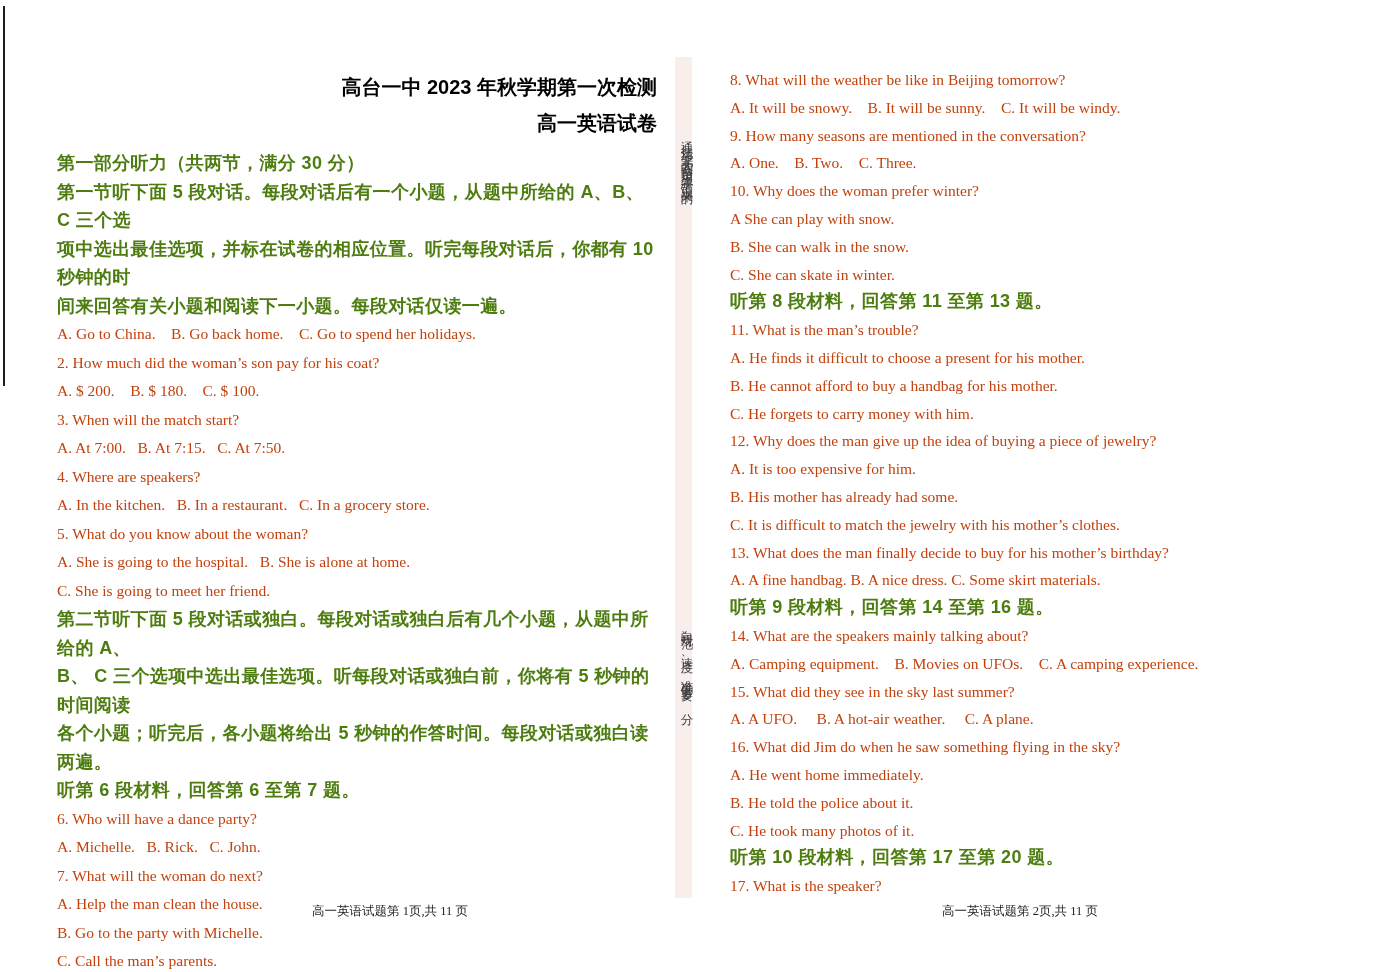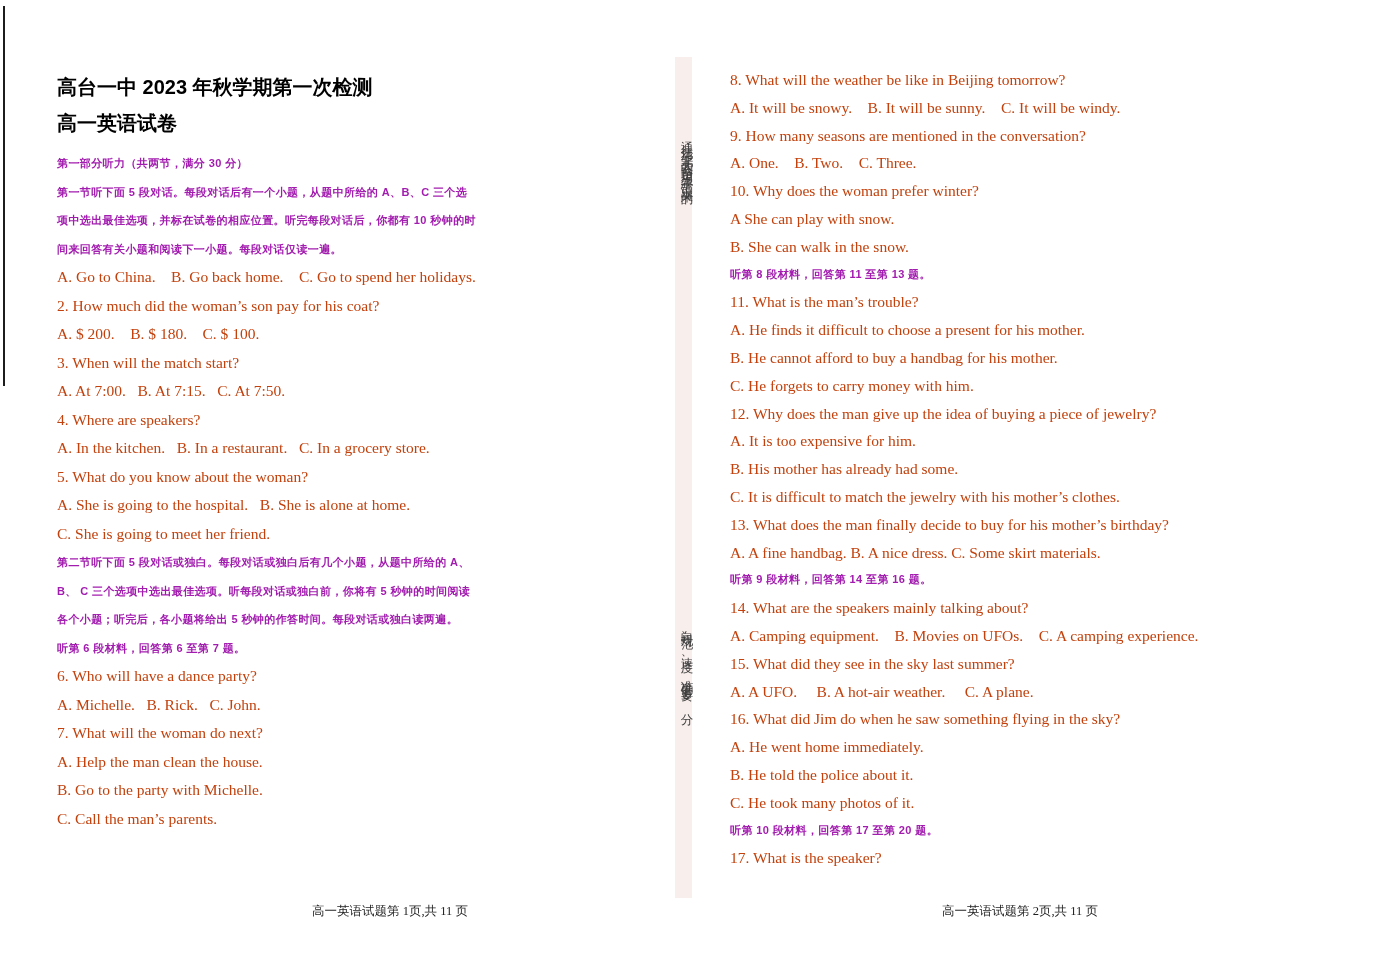--- a/index.html
+++ b/index.html
@@ -10,31 +10,31 @@
   .scan-line {
     position:absolute; left:3px; top:6px; width:2px; height:380px; background:#1c1c1c;
   }
   .left-col {
     position:absolute; left:57px; top:72px; width:600px;
   }
   .right-col {
     position:absolute; left:730px; top:66px; width:625px;
   }
   .title, .subtitle {
-    margin:0; text-align:left; font-weight:700; font-size:20px; line-height:30px;
+    margin:0; text-align:right; font-weight:700; font-size:20px; line-height:30px;
     font-family:"Liberation Sans", sans-serif; color:#000;
   }
   .subtitle { margin-top:6px; }
   .lines { margin-top:11px; }
   p.ln { margin:0; white-space:pre-wrap; }
   .left-col p.ln  { line-height:28.5px; }
   .right-col p.ln { line-height:27.8px; }
   p.cn {
     font-family:"Liberation Sans", sans-serif; font-weight:700;
-    font-size:11px; letter-spacing:0.4px; color:#a21caf;
+    font-size:18px; letter-spacing:0.4px; color:#4d7c0f;
   }
   p.en { font-size:15.5px; color:#c2410c; }
   .strip {
     position:absolute; left:675px; top:57px; width:17px; height:841px;
     background:#f8eeec;
   }
   .strip-text {
     position:absolute; writing-mode:vertical-rl; text-orientation:mixed;
     font-family:"Liberation Serif", serif; font-size:12.5px; color:#3d3d3d;
     letter-spacing:3.5px; white-space:nowrap;
@@ -89,20 +89,21 @@
 
 <div class="right-col">
   <div class="lines" style="margin-top:0">
     <p class="ln en">8. What will the weather be like in Beijing tomorrow?</p>
     <p class="ln en">A. It will be snowy.    B. It will be sunny.    C. It will be windy.</p>
     <p class="ln en">9. How many seasons are mentioned in the conversation?</p>
     <p class="ln en">A. One.    B. Two.    C. Three.</p>
     <p class="ln en">10. Why does the woman prefer winter?</p>
     <p class="ln en">A She can play with snow.</p>
     <p class="ln en">B. She can walk in the snow.</p>
+    <p class="ln en">C. She can skate in winter.</p>
     <p class="ln cn">听第 8 段材料，回答第 11 至第 13 题。</p>
     <p class="ln en">11. What is the man’s trouble?</p>
     <p class="ln en">A. He finds it difficult to choose a present for his mother.</p>
     <p class="ln en">B. He cannot afford to buy a handbag for his mother.</p>
     <p class="ln en">C. He forgets to carry money with him.</p>
     <p class="ln en">12. Why does the man give up the idea of buying a piece of jewelry?</p>
     <p class="ln en">A. It is too expensive for him.</p>
     <p class="ln en">B. His mother has already had some.</p>
     <p class="ln en">C. It is difficult to match the jewelry with his mother’s clothes.</p>
     <p class="ln en">13. What does the man finally decide to buy for his mother’s birthday?</p>

